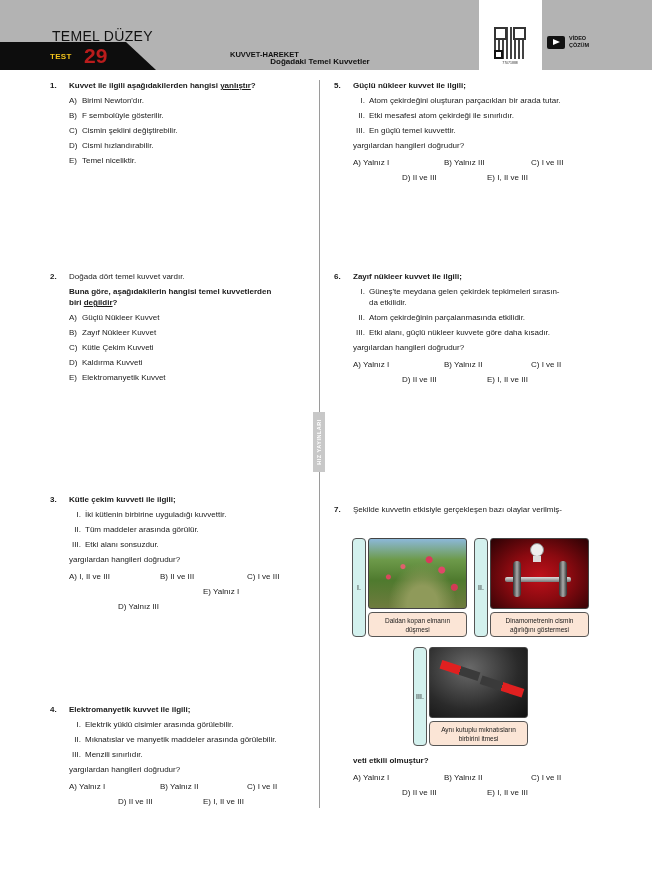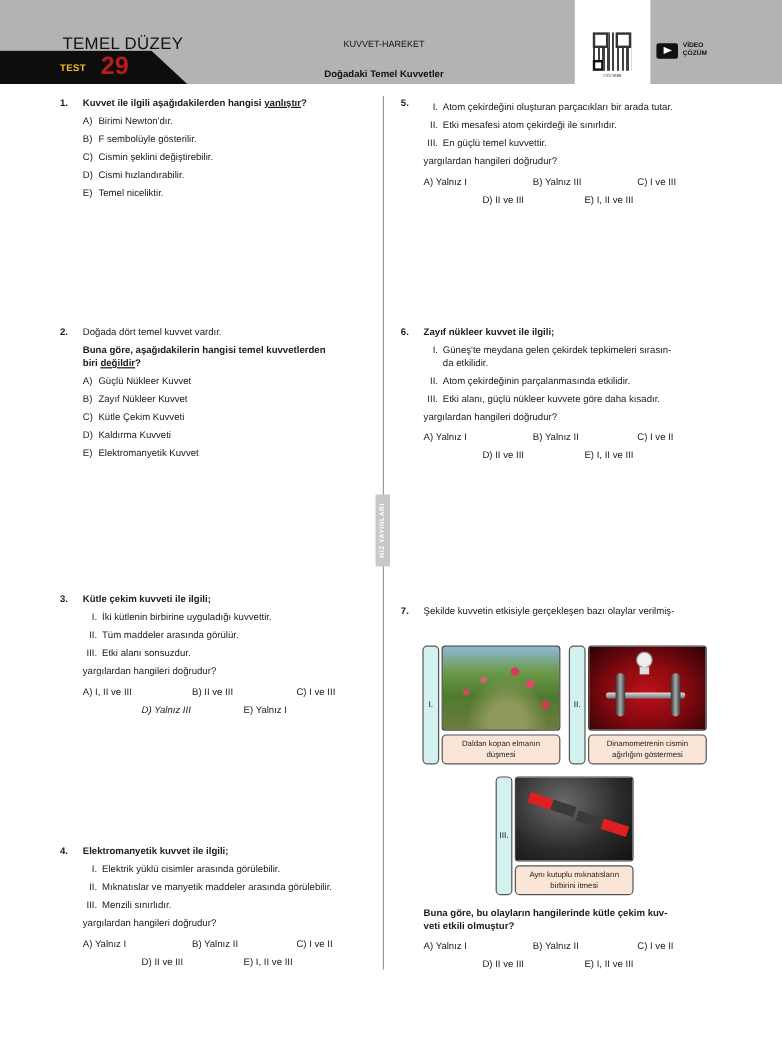--- a/index.html
+++ b/index.html
@@ -6,21 +6,21 @@
   html, body { width: 652px; height: 870px; background: #ffffff; overflow: hidden; }
   body { font-family: "Liberation Sans", sans-serif; color: #1a1a1a; position: relative; }
 
   
   .header { position: absolute; left: 0; top: 0; width: 652px; height: 70px; background: #b3b3b3; }
   .level { position: absolute; left: 52px; top: 28px; font-size: 14px; font-weight: normal; letter-spacing: 0.3px; color: #111; }
   .test-band { position: absolute; left: 0; top: 42px; width: 156px; height: 28px; background: #0d0d0d;
                clip-path: polygon(0 0, 126px 0, 156px 28px, 0 28px); }
   .test-label { position: absolute; left: 50px; top: 52px; font-size: 8px; font-weight: bold; color: #f2c21b; letter-spacing: 0.3px; }
   .test-num { position: absolute; left: 84px; top: 44px; font-size: 21px; font-weight: bold; color: #b91c1c; }
-  .subject { position: absolute; left: 230px; top: 32px; width: 180px; text-align: center; font-size: 7.5px; font-weight: normal; color: #111; }
+  .subject { position: absolute; left: 230px; top: 50px; width: 180px; font-size: 7.5px; font-weight: bold; color: #111; }
   .topic { position: absolute; left: 230px; top: 57px; width: 180px; text-align: center; font-size: 8px; font-weight: bold; color: #111; }
   .qr-box { position: absolute; left: 479px; top: 0; width: 63px; height: 70px; background: #ffffff; }
   .qr { position: absolute; left: 494px; top: 27px; width: 32px; height: 32px;
         background:
           repeating-linear-gradient(90deg, #222 0 2px, #fff 2px 4px),
           #fff; opacity: 0.85; }
   .qr::before, .qr::after { content: ""; position: absolute; width: 9px; height: 9px; border: 2px solid #111; background: #fff; }
   .qr::before { left: 0; top: 0; }
   .qr::after { right: 0; top: 0; }
   .qr-finder-bl { position: absolute; left: 494px; top: 50px; width: 9px; height: 9px; border: 2px solid #111; background: #fff; }
@@ -172,21 +172,21 @@
       </div>
     <div class="stmt">
         <span class="r">III.</span>
         <span>Etki alanı sonsuzdur.</span>
       </div>
     <div class="ask">yargılardan hangileri doğrudur?</div>
     <div class="ans">
       <span style="left:0; top:0;">A) I, II ve III</span>
       <span style="left:91px; top:0;">B) II ve III</span>
       <span style="left:178px; top:0;">C) I ve III</span>
-      <span style="left:49px; top:15px;font-style:italic;">D) Yalnız III</span>
+      <span style="left:49px; top:30px;">D) Yalnız III</span>
       <span style="left:134px; top:15px;">E) Yalnız I</span>
     </div>
   </div>
 </div>
 
 <div class="q" style="left:50px; top:704px; width:260px;">
   <div class="q-num">4.</div>
   <div class="q-body" style="width:240px;">
     <div class="stem">Elektromanyetik kuvvet ile ilgili;</div>
     <div class="stmt">
@@ -208,20 +208,21 @@
       <span style="left:178px; top:0;">C) I ve II</span>
       <span style="left:49px; top:15px;">D) II ve III</span>
       <span style="left:134px; top:15px;">E) I, II ve III</span>
     </div>
   </div>
 </div>
 
 <div class="q" style="left:334px; top:80px; width:290px;">
   <div class="q-num">5.</div>
   <div class="q-body" style="width:270px;">
+    <div class="stem">Güçlü nükleer kuvvet ile ilgili;</div>
     <div class="stmt">
         <span class="r">I.</span>
         <span>Atom çekirdeğini oluşturan parçacıkları bir arada tutar.</span>
       </div>
     <div class="stmt">
         <span class="r">II.</span>
         <span>Etki mesafesi atom çekirdeği ile sınırlıdır.</span>
       </div>
     <div class="stmt">
         <span class="r">III.</span>
@@ -298,21 +299,20 @@
   <div class="fig-img img-mag" style="left:429px; top:647px; width:99px; height:71px;">
     <div class="magnet m1"></div>
     <div class="magnet m2"></div>
   </div>
   <div class="fig-cap" style="left:429px; top:721px; width:99px; height:25px;">Aynı kutuplu mıknatısların birbirini itmesi</div>
 </div>
 
 <div class="q" style="left:334px; top:755px; width:290px;">
   <div class="q-body" style="width:270px;">
     <div class="stem">
-      <div>Buna göre, bu olayların hangilerinde kütle çekim kuv-</div>
       <div>veti etkili olmuştur?</div>
     </div>
     <div class="ans">
       <span style="left:0; top:0;">A) Yalnız I</span>
       <span style="left:91px; top:0;">B) Yalnız II</span>
       <span style="left:178px; top:0;">C) I ve II</span>
       <span style="left:49px; top:15px;">D) II ve III</span>
       <span style="left:134px; top:15px;">E) I, II ve III</span>
     </div>
   </div>

